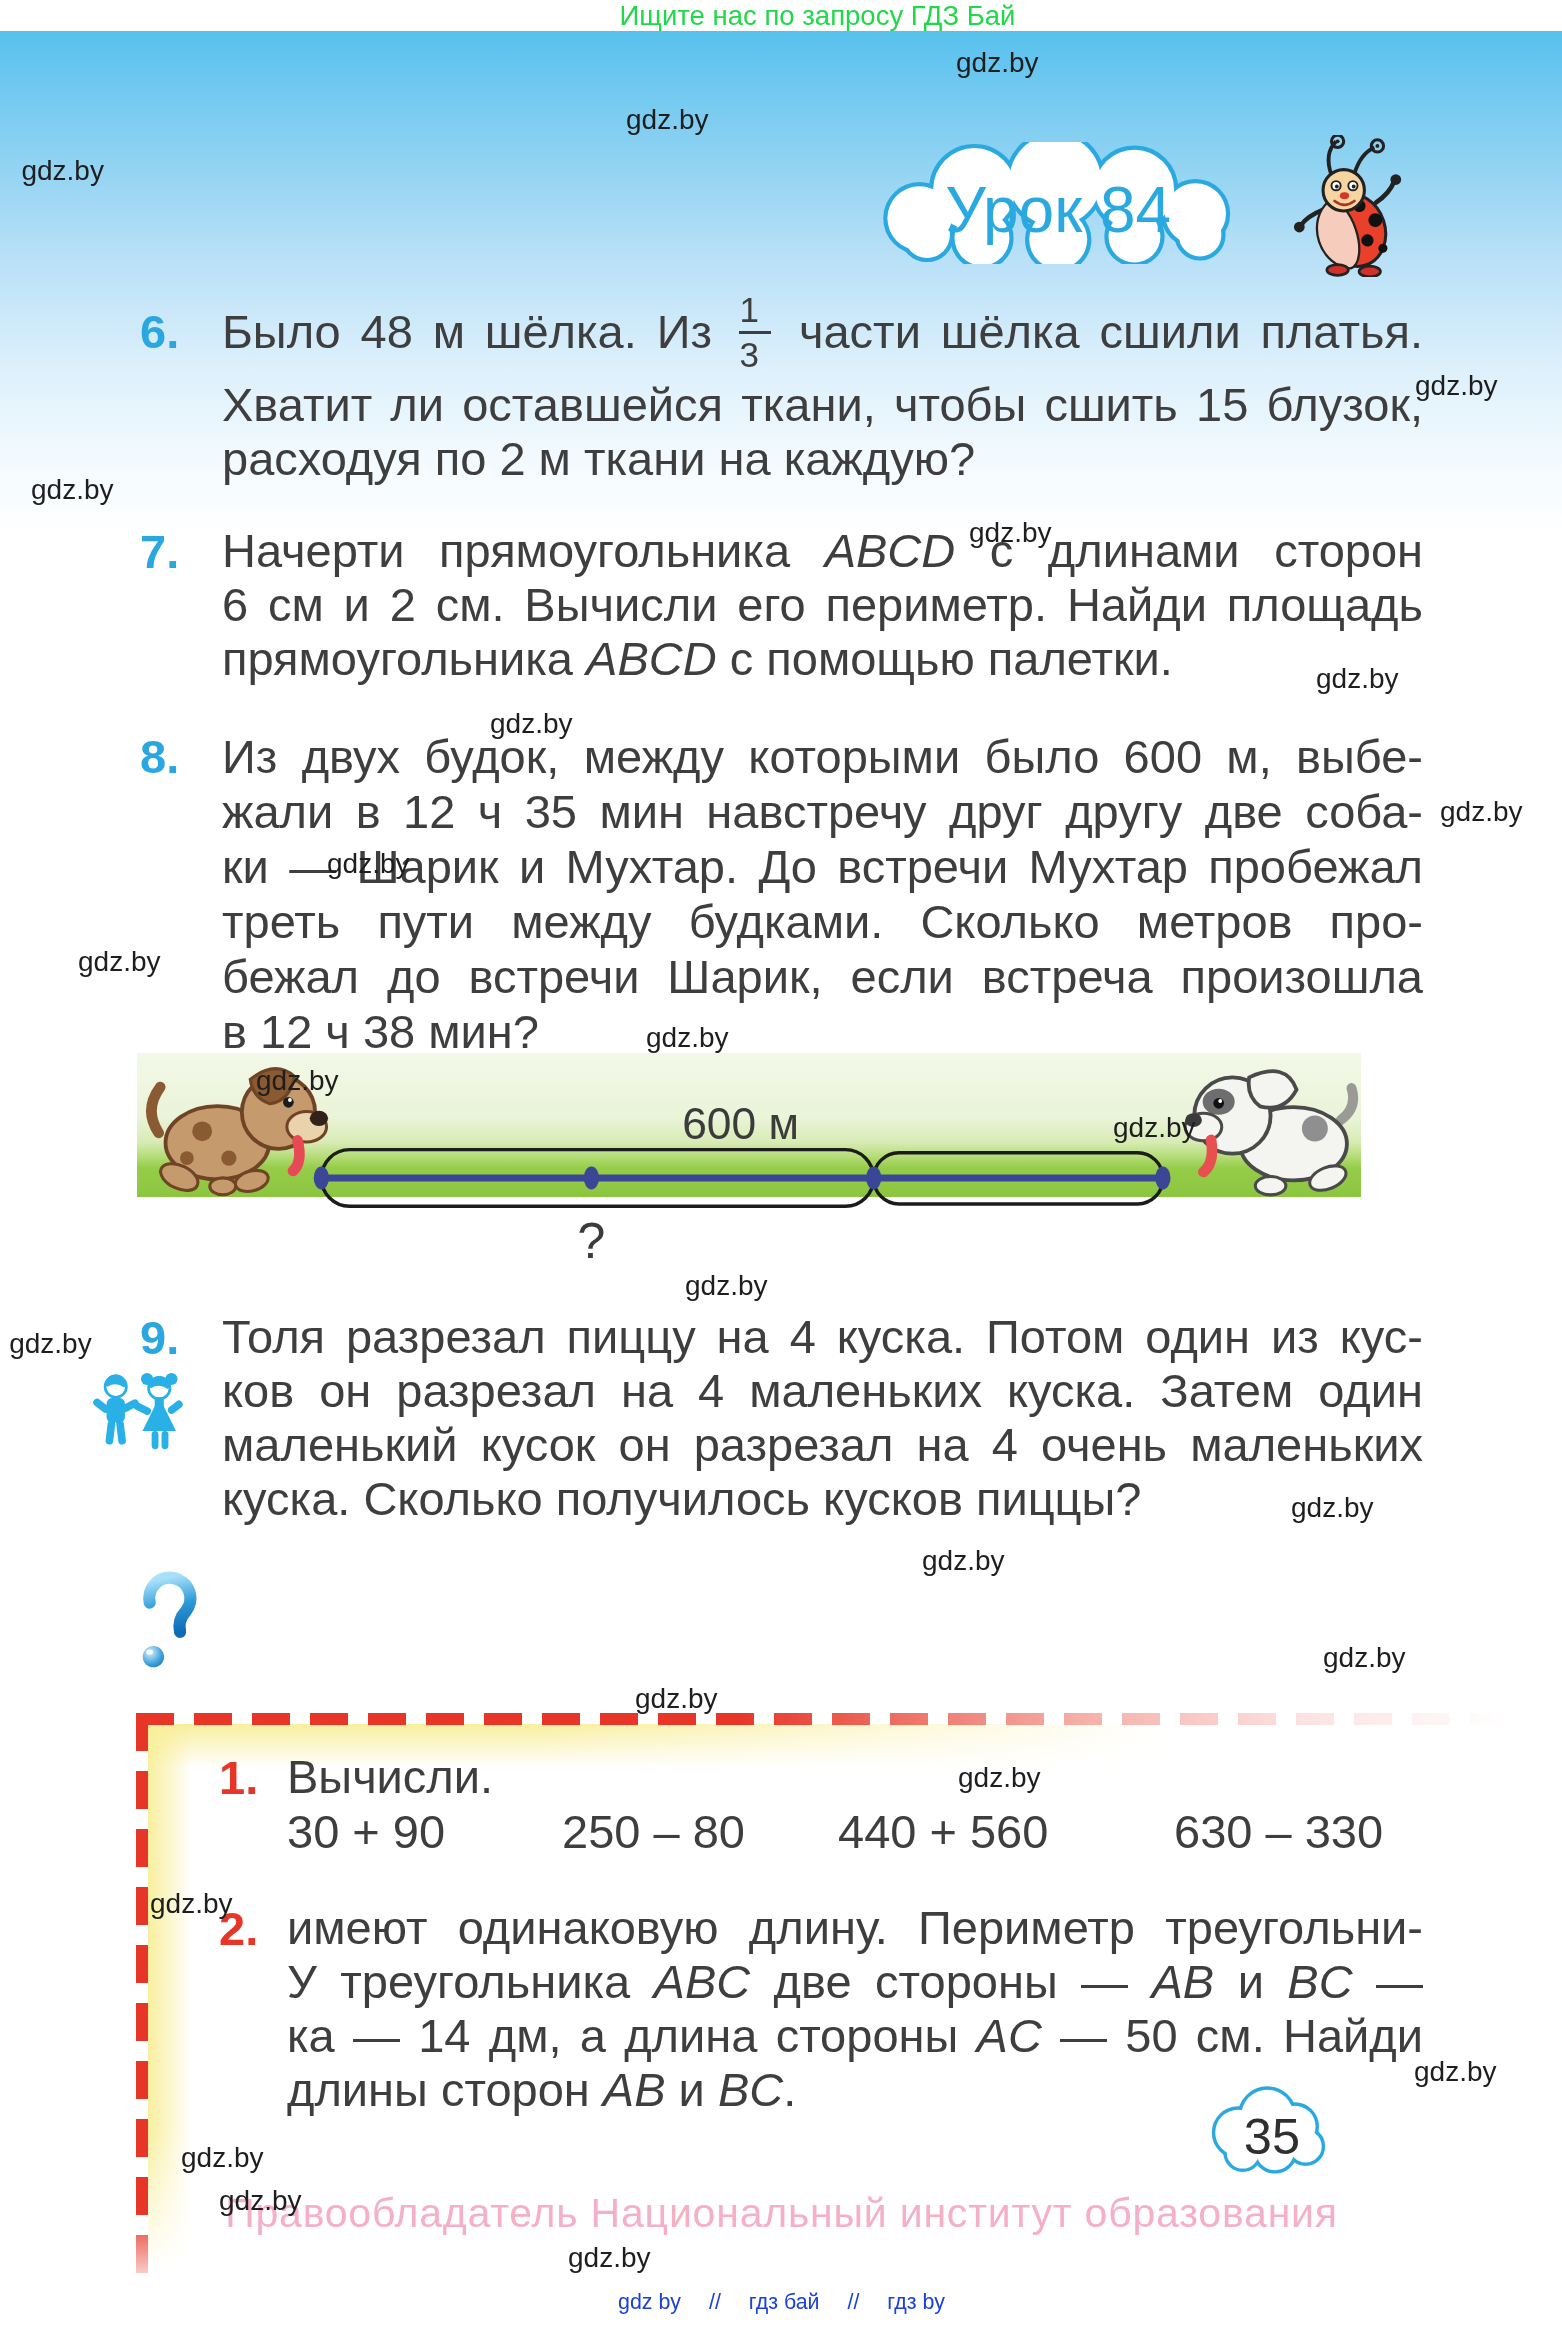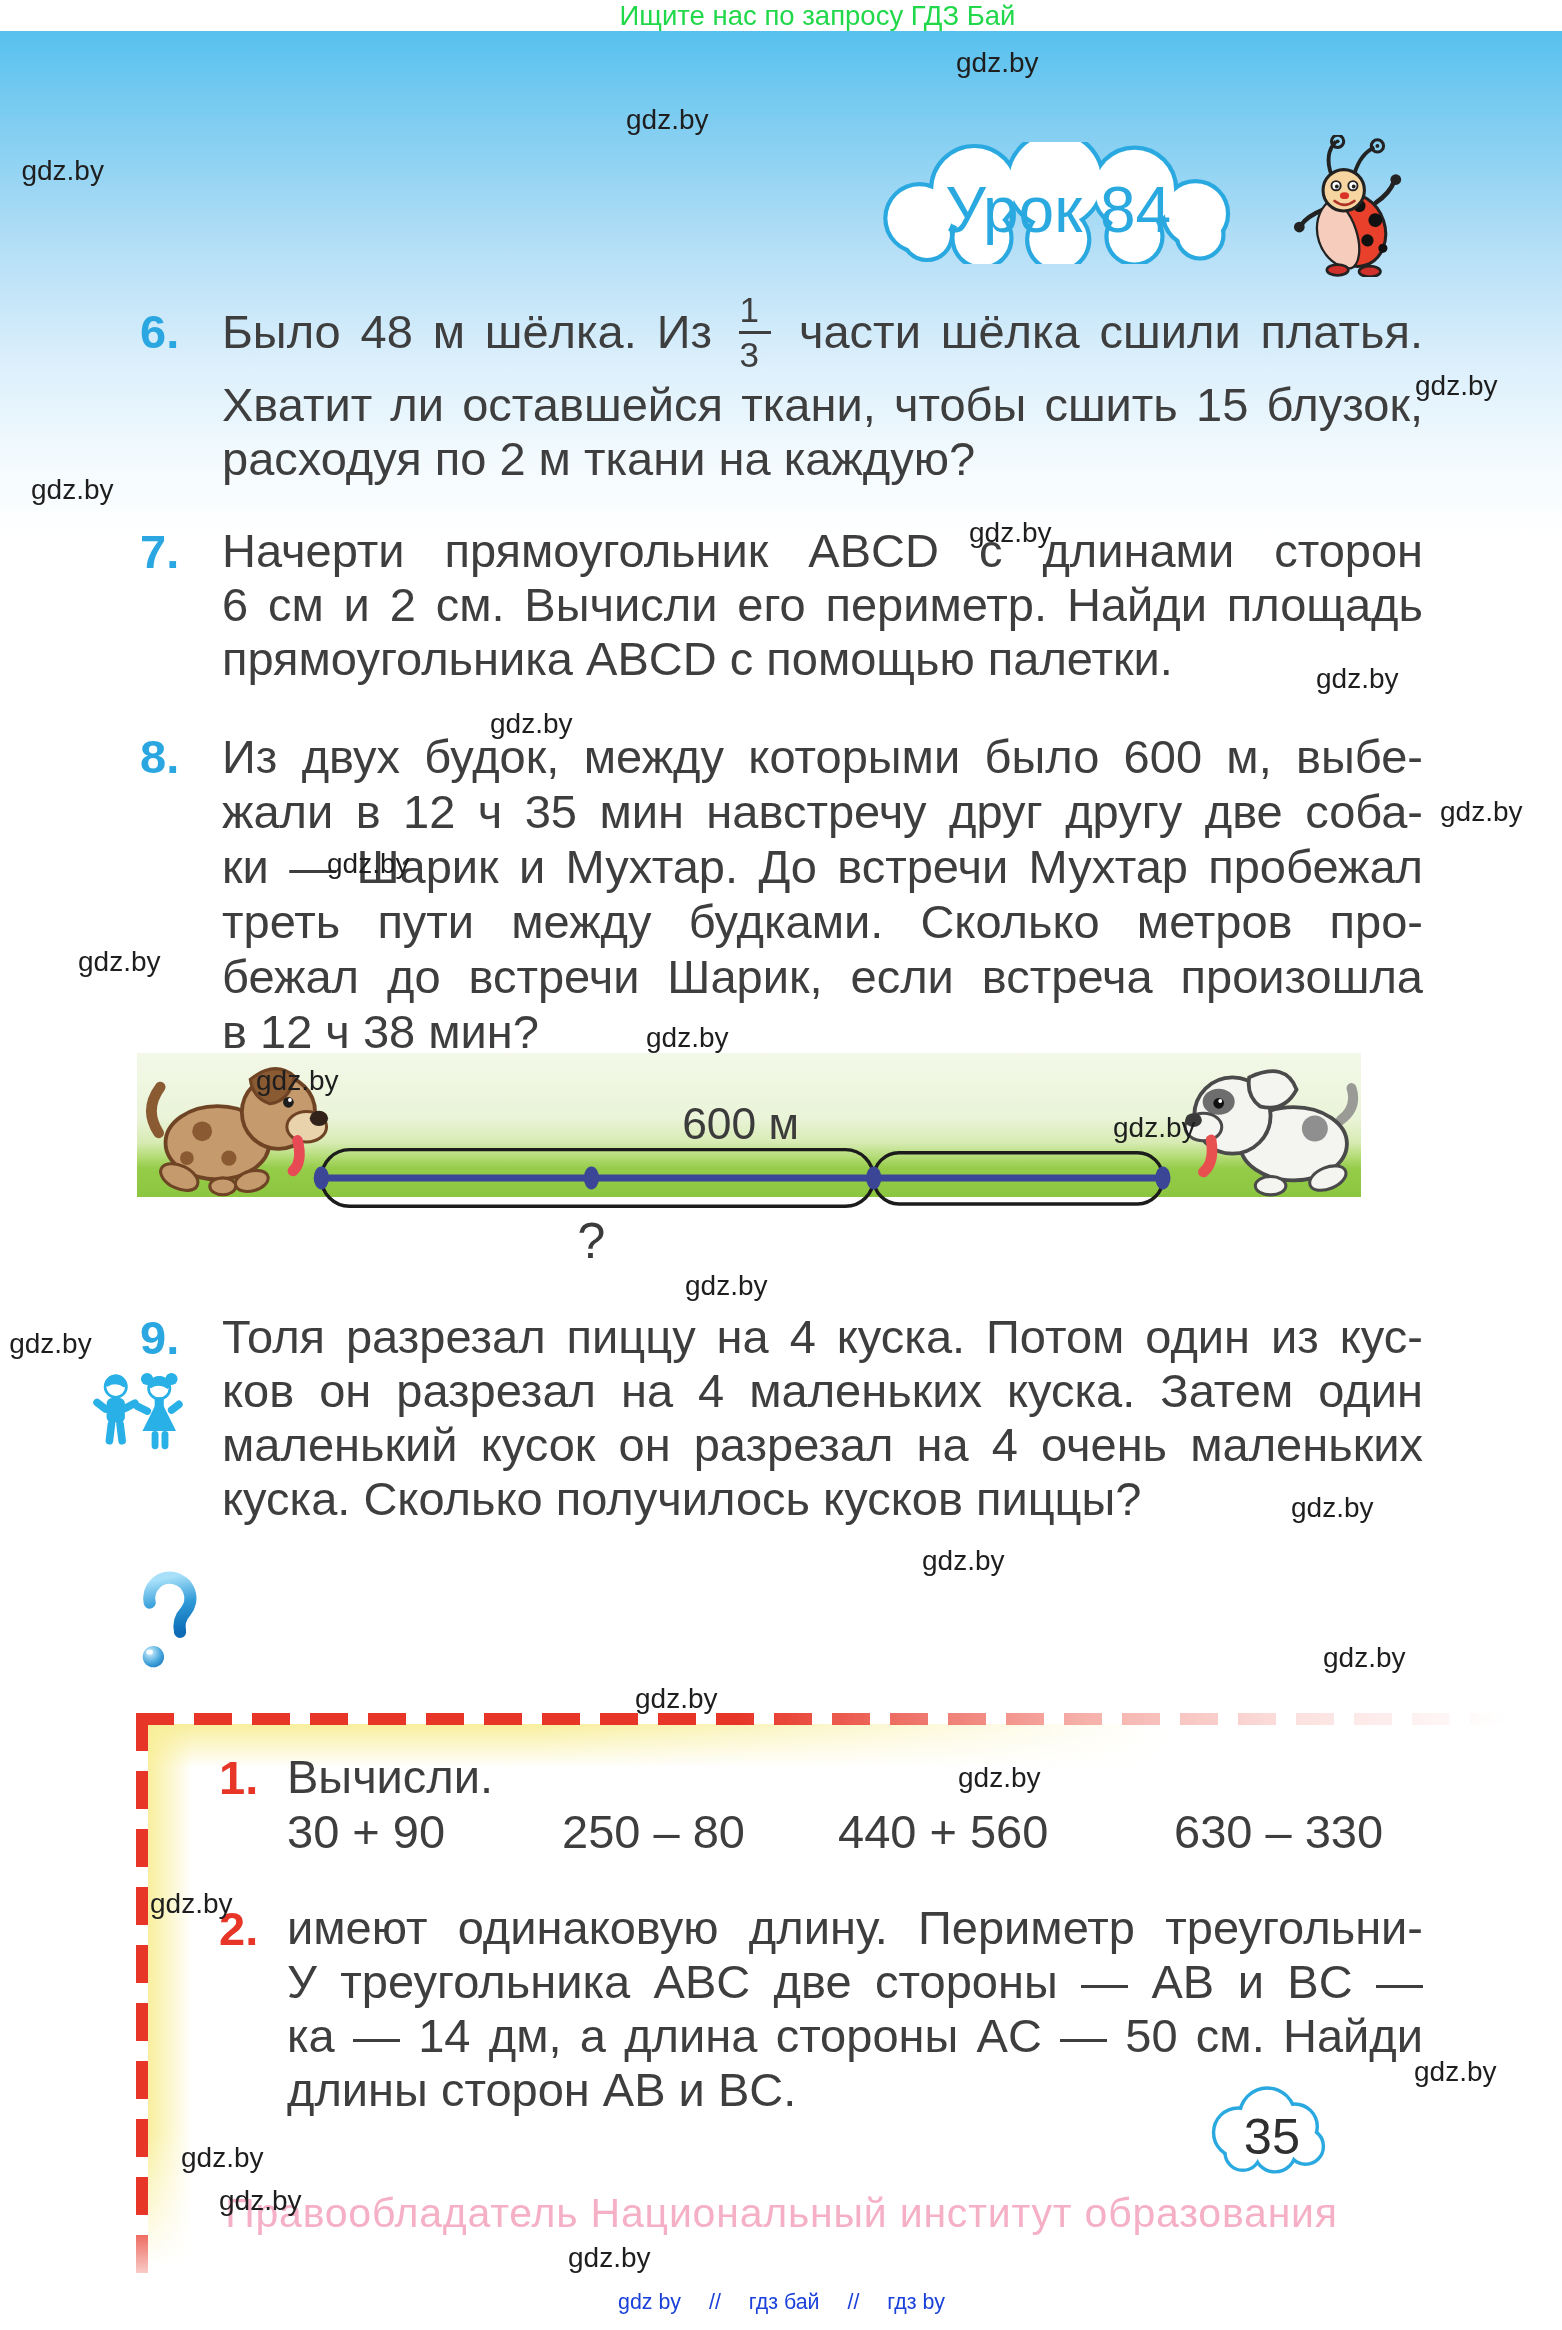--- a/index.html
+++ b/index.html
@@ -9,21 +9,21 @@
        background:linear-gradient(180deg,#57c1ee 0%,#7fcdf1 18%,#b3def6 42%,#d9eefb 64%,#f2fafe 84%,#ffffff 100%);}
   .promo{position:absolute;left:0;top:0;width:1563px;height:31px;line-height:32px;text-align:center;
          font-size:27.5px;color:#21d84a;margin-left:36px;}
   .wm{position:absolute;font-size:28px;color:#1e1e1e;z-index:6;white-space:nowrap;}
   .problem{position:absolute;left:222px;width:1201px;font-size:47px;z-index:3;}
   .problem .pnum{position:absolute;left:-82px;top:0;font-weight:bold;color:#2aa7e0;}
   .line{text-align:justify;text-align-last:justify;line-height:54px;}
   .line.last{text-align-last:left;}
   .p8 .line{line-height:55px;}
   .p6 .line.l1,.p6 .pnum{line-height:93px;}
-  .it{}
+  .it{font-style:italic;}
   .frac{display:inline-block;vertical-align:middle;text-align:center;margin:0 7.7px;position:relative;top:-3.1px;}
   .frac span{display:block;font-size:35px;line-height:40px;}
   .frac .bar{height:0;border-top:3.8px solid #3e3e3e;margin:0.8px 0;min-width:32px;line-height:0;}
   .boxed{left:287px;width:1136px;}
   .boxed .pnum{color:#e73527;left:-68px;}
   .exprline{position:absolute;left:0;top:1807px;width:1563px;height:50px;line-height:50px;font-size:47px;z-index:3;}
   .expr{position:absolute;top:0;white-space:nowrap;}
   .strip{position:absolute;left:137px;top:1053px;width:1224px;height:144px;overflow:hidden;z-index:1;
          background:linear-gradient(180deg,#f3f8e8 0%,#eaf4d8 45%,#d8ebb4 62%,#b4dc77 72%,#95cc49 80%,#8cc63f 100%);}
   .dogL{position:absolute;left:0px;top:1.5px;}
@@ -157,21 +157,21 @@
     <div>
         <div class="line l1"><span>Было 48 м шёлка. Из </span><span class="frac"><span>1</span><span class="bar"></span><span>3</span></span><span> части шёлка сшили платья.</span></div>
         <div class="line"><span>Хватит ли оставшейся ткани, чтобы сшить 15 блузок,</span></div>
         <div class="line last"><span>расходуя по 2 м ткани на каждую?</span></div>
       </div>
   </div>
 
   <div class="problem" style="top:524px">
     <span class="pnum">7.</span>
     <div>
-        <div class="line l1"><span>Начерти прямоугольник </span><span class="it">ABCD</span><span> с длинами сторон</span></div>
+        <div class="line l1"><span>Начерти прямоугольника </span><span class="it">ABCD</span><span> с длинами сторон</span></div>
         <div class="line"><span>6 см и 2 см. Вычисли его периметр. Найди площадь</span></div>
         <div class="line last"><span>прямоугольника </span><span class="it">ABCD</span><span> с помощью палетки.</span></div>
       </div>
   </div>
 
   <div class="problem p8" style="top:729px">
     <span class="pnum">8.</span>
     <div>
         <div class="line l1"><span>Из двух будок, между которыми было 600 м, выбе-</span></div>
         <div class="line"><span>жали в 12 ч 35 мин навстречу друг другу две соба-</span></div>

